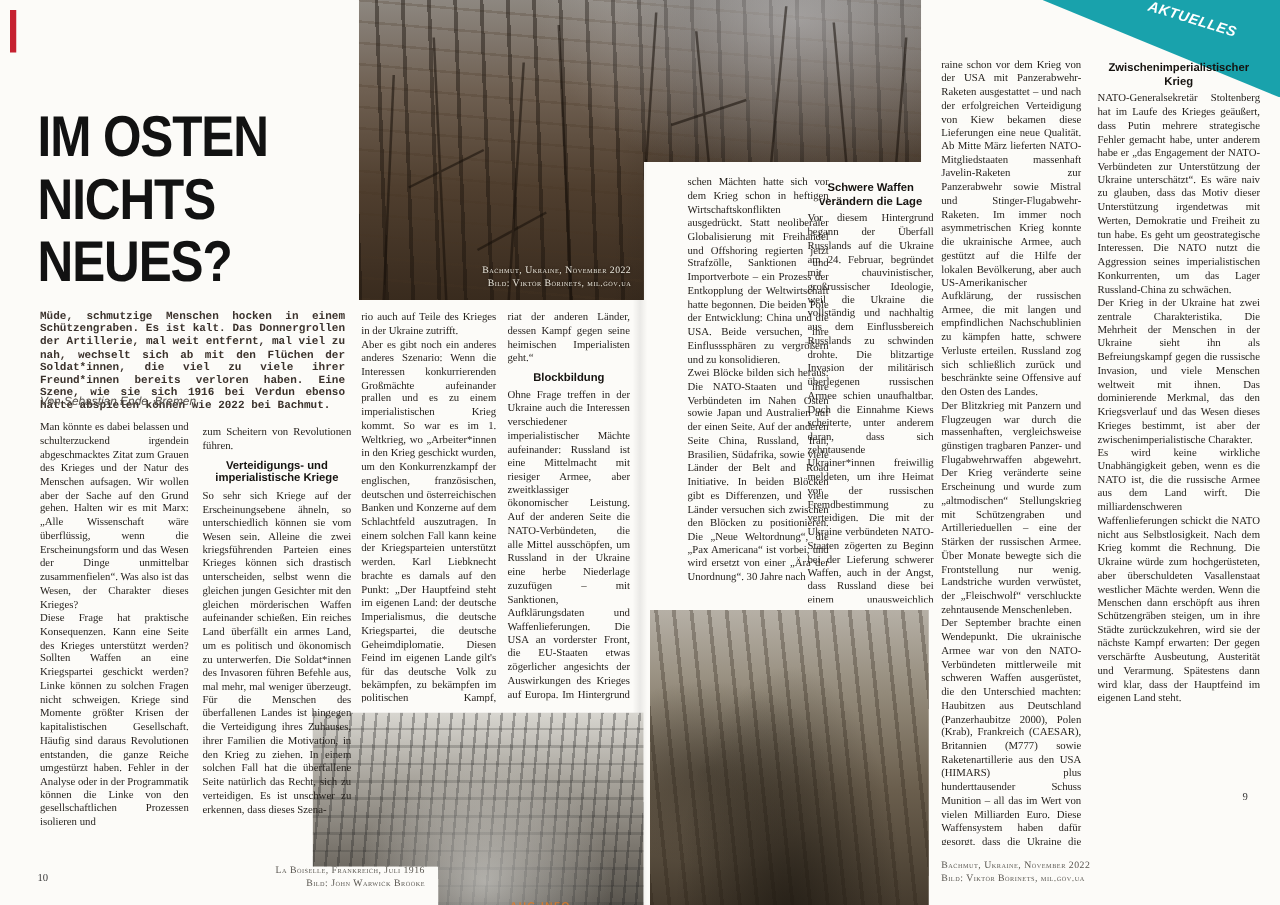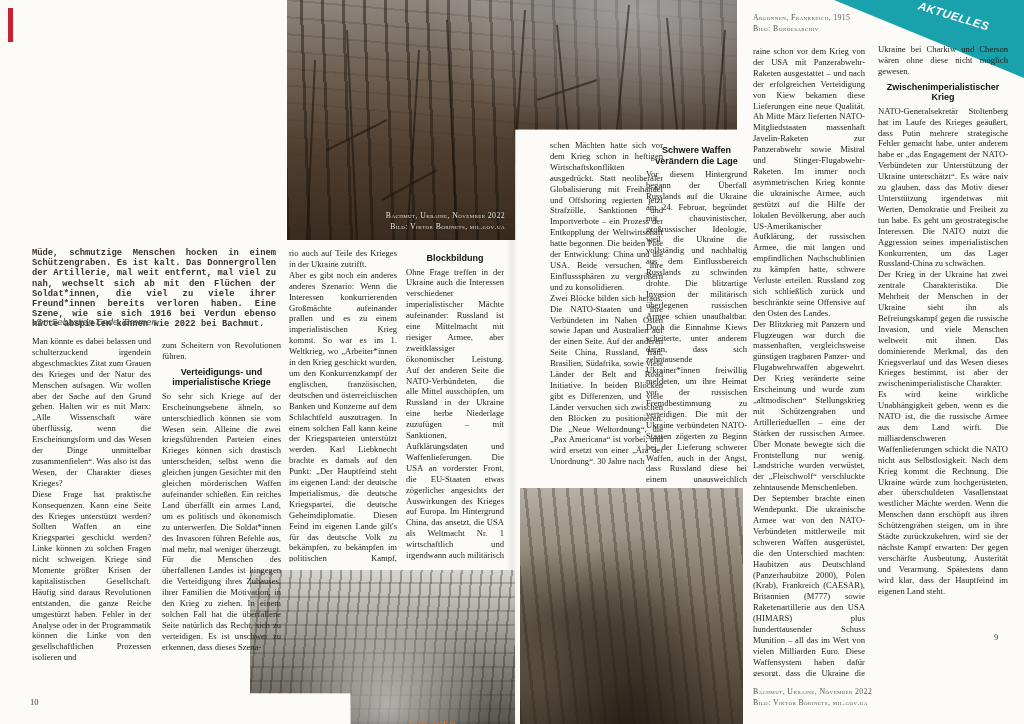--- a/index.html
+++ b/index.html
@@ -88,68 +88,73 @@
       </g>
     </svg>
   </div>
   <div class="cap onphoto" style="left:290px;top:210px;width:215px;">
     <div>Bachmut, Ukraine, November 2022</div>
     <div>Bild: Viktor Borinets, mil.gov.ua</div>
   </div>
 
   <div class="photo photo-bw"></div>
   <div class="watermark">AUG INFO</div>
+  <div class="cap" style="left:150px;top:690px;width:190px;text-align:right;">
+    <div>La Boiselle, Frankreich, Juli 1916</div>
+    <div>Bild: John Warwick Brooke</div>
+  </div>
 
   <div class="photo photo-color"></div>
   <div class="cap" style="left:753px;top:686px;width:200px;">
     <div>Bachmut, Ukraine, November 2022</div>
     <div>Bild: Viktor Borinets, mil.gov.ua</div>
   </div>
 
-  <div class="cap" style="left:753px;top:12px;width:200px;">
-    <div>Argonnen, Frankreich, 1915</div>
-    <div>Bild: Bundesarchiv</div>
+
+  <div class="title">
+    <div class="titleline">IM OSTEN</div>
+    <div class="titleline">NICHTS</div>
+    <div class="titleline">NEUES?</div>
   </div>
-
   <div class="lede">Müde, schmutzige Menschen hocken in einem Schützengraben. Es ist kalt. Das Donnergrollen der Artillerie, mal weit entfernt, mal viel zu nah, wechselt sich ab mit den Flüchen der Soldat*innen, die viel zu viele ihrer Freund*innen bereits verloren haben. Eine Szene, wie sie sich 1916 bei Verdun ebenso hätte abspielen können wie 2022 bei Bachmut.</div>
   <div class="byline">Von Sebastian Ende, Bremen</div>
 
   <div class="col" style="left:32px;top:336px;width:119px;height:356px;">
       <p>Man könnte es dabei belassen und schulterzuckend irgendein abgeschmacktes Zitat zum Grauen des Krieges und der Natur des Menschen aufsagen. Wir wollen aber der Sache auf den Grund gehen. Halten wir es mit Marx: „Alle Wissenschaft wäre überflüssig, wenn die Erscheinungsform und das Wesen der Dinge unmittelbar zusammenfielen“. Was also ist das Wesen, der Charakter dieses Krieges?</p>
       <p>Diese Frage hat praktische Konsequenzen. Kann eine Seite des Krieges unterstützt werden? Sollten Waffen an eine Kriegspartei geschickt werden? Linke können zu solchen Fragen nicht schweigen. Kriege sind Momente größter Krisen der kapitalistischen Gesellschaft. Häufig sind daraus Revolutionen entstanden, die ganze Reiche umgestürzt haben. Fehler in der Analyse oder in der Programmatik können die Linke von den gesellschaftlichen Prozessen isolieren und</p>
     </div>
   <div class="col" style="left:162px;top:340px;width:119px;height:336px;">
       <p>zum Scheitern von Revolutionen führen.</p>
       <h3>Verteidigungs- und imperialistische Kriege</h3>
       <p>So sehr sich Kriege auf der Erscheinungsebene ähneln, so unterschiedlich können sie vom Wesen sein. Alleine die zwei kriegsführenden Parteien eines Krieges können sich drastisch unterscheiden, selbst wenn die gleichen jungen Gesichter mit den gleichen mörderischen Waffen aufeinander schießen. Ein reiches Land überfällt ein armes Land, um es politisch und ökonomisch zu unterwerfen. Die Soldat*innen des Invasoren führen Befehle aus, mal mehr, mal weniger überzeugt. Für die Menschen des überfallenen Landes ist hingegen die Verteidigung ihres Zuhauses, ihrer Familien die Motivation, in den Krieg zu ziehen. In einem solchen Fall hat die überfallene Seite natürlich das Recht, sich zu verteidigen. Es ist unschwer zu erkennen, dass dieses Szena-</p>
     </div>
   <div class="col" style="left:289px;top:248px;width:108px;height:314px;">
       <p>rio auch auf Teile des Krieges in der Ukraine zutrifft.</p>
       <p>Aber es gibt noch ein anderes anderes Szenario: Wenn die Interessen konkurrierenden Großmächte aufeinander prallen und es zu einem imperialistischen Krieg kommt. So war es im 1. Weltkrieg, wo „Arbeiter*innen in den Krieg geschickt wurden, um den Konkurrenzkampf der englischen, französischen, deutschen und österreichischen Banken und Konzerne auf dem Schlachtfeld auszutragen. In einem solchen Fall kann keine der Kriegsparteien unterstützt werden. Karl Liebknecht brachte es damals auf den Punkt: „Der Hauptfeind steht im eigenen Land: der deutsche Imperialismus, die deutsche Kriegspartei, die deutsche Geheimdiplomatie. Diesen Feind im eigenen Lande gilt's für das deutsche Volk zu bekämpfen, zu bekämpfen im politischen Kampf, zusammenwirkend mit dem Proleta-</p>
     </div>
   <div class="col" style="left:406px;top:248px;width:98px;height:314px;">
+      <p>riat der anderen Länder, dessen Kampf gegen seine heimischen Imperialisten geht.“</p>
       <h3>Blockbildung</h3>
       <p>Ohne Frage treffen in der Ukraine auch die Interessen verschiedener imperialistischer Mächte aufeinander: Russland ist eine Mittelmacht mit riesiger Armee, aber zweitklassiger ökonomischer Leistung. Auf der anderen Seite die NATO-Verbündeten, die alle Mittel ausschöpfen, um Russland in der Ukraine eine herbe Niederlage zuzufügen – mit Sanktionen, Aufklärungsdaten und Waffenlieferungen. Die USA an vorderster Front, die EU-Staaten etwas zögerlicher angesichts der Auswirkungen des Krieges auf Europa. Im Hintergrund China, das ansetzt, die USA als Weltmacht Nr. 1 wirtschaftlich und irgendwann auch militärisch zu überholen.</p>
     </div>
 
   <div class="col" style="left:550px;top:140px;width:113px;height:342px;">
       <p>schen Mächten hatte sich vor dem Krieg schon in heftigen Wirtschaftskonflikten ausgedrückt. Statt neoliberaler Globalisierung mit Freihandel und Offshoring regierten jetzt Strafzölle, Sanktionen und Importverbote – ein Prozess der Entkopplung der Weltwirtschaft hatte begonnen. Die beiden Pole der Entwicklung: China und die USA. Beide versuchen, ihre Einflusssphären zu vergrößern und zu konsolidieren.</p>
       <p>Zwei Blöcke bilden sich heraus: Die NATO-Staaten und ihre Verbündeten im Nahen Osten sowie Japan und Australien auf der einen Seite. Auf der anderen Seite China, Russland, Iran, Brasilien, Südafrika, sowie viele Länder der Belt and Road Initiative. In beiden Blöcken gibt es Differenzen, und viele Länder versuchen sich zwischen den Blöcken zu positionieren. Die „Neue Weltordnung“, die „Pax Americana“ ist vorbei, und wird ersetzt von einer „Ära der Unordnung“. 30 Jahre nach</p>
     </div>
   <div class="col" style="left:646px;top:140px;width:101px;height:342px;">
       <h3>Schwere Waffen verändern die Lage</h3>
       <p>Vor diesem Hintergrund begann der Überfall Russlands auf die Ukraine am 24. Februar, begründet mit chauvinistischer, großrussischer Ideologie, weil die Ukraine die vollständig und nachhaltig aus dem Einflussbereich Russlands zu schwinden drohte. Die blitzartige Invasion der militärisch überlegenen russischen Armee schien unaufhaltbar. Doch die Einnahme Kiews scheiterte, unter anderem daran, dass sich zehntausende Ukrainer*innen freiwillig meldeten, um ihre Heimat vor der russischen Fremdbestimmung zu verteidigen. Die mit der Ukraine verbündeten NATO-Staaten zögerten zu Beginn bei der Lieferung schwerer Waffen, auch in der Angst, dass Russland diese bei einem unausweichlich scheinenden Sieg erobern würde. Allerdings wurde die Uk-</p>
     </div>
   <div class="col" style="left:753px;top:46px;width:112px;height:630px;">
       <p>raine schon vor dem Krieg von der USA mit Panzerabwehr-Raketen ausgestattet – und nach der erfolgreichen Verteidigung von Kiew bekamen diese Lieferungen eine neue Qualität. Ab Mitte März lieferten NATO-Mitgliedstaaten massenhaft Javelin-Raketen zur Panzerabwehr sowie Mistral und Stinger-Flugabwehr-Raketen. Im immer noch asymmetrischen Krieg konnte die ukrainische Armee, auch gestützt auf die Hilfe der lokalen Bevölkerung, aber auch US-Amerikanischer Aufklärung, der russischen Armee, die mit langen und empfindlichen Nachschublinien zu kämpfen hatte, schwere Verluste erteilen. Russland zog sich schließlich zurück und beschränkte seine Offensive auf den Osten des Landes.</p>
       <p>Der Blitzkrieg mit Panzern und Flugzeugen war durch die massenhaften, vergleichsweise günstigen tragbaren Panzer- und Flugabwehrwaffen abgewehrt. Der Krieg veränderte seine Erscheinung und wurde zum „altmodischen“ Stellungskrieg mit Schützengraben und Artillerieduellen – eine der Stärken der russischen Armee. Über Monate bewegte sich die Frontstellung nur wenig. Landstriche wurden verwüstet, der „Fleischwolf“ verschluckte zehntausende Menschenleben.</p>
       <p>Der September brachte einen Wendepunkt. Die ukrainische Armee war von den NATO-Verbündeten mittlerweile mit schweren Waffen ausgerüstet, die den Unterschied machten: Haubitzen aus Deutschland (Panzerhaubitze 2000), Polen (Krab), Frankreich (CAESAR), Britannien (M777) sowie Raketenartillerie aus den USA (HIMARS) plus hunderttausender Schuss Munition – all das im Wert von vielen Milliarden Euro. Diese Waffensystem haben dafür gesorgt, dass die Ukraine die Artilleriehoheit im Stellungskrieg gewonnen hat. Die großen Durchbrüche der</p>
     </div>
   <div class="col" style="left:878px;top:44px;width:130px;height:580px;">
-      <p>Ukraine bei Charkiw und Cherson wären ohne diese nicht möglich gewesen.</p>
       <h3>Zwischenimperialistischer Krieg</h3>
       <p>NATO-Generalsekretär Stoltenberg hat im Laufe des Krieges geäußert, dass Putin mehrere strategische Fehler gemacht habe, unter anderem habe er „das Engagement der NATO-Verbündeten zur Unterstützung der Ukraine unterschätzt“. Es wäre naiv zu glauben, dass das Motiv dieser Unterstützung irgendetwas mit Werten, Demokratie und Freiheit zu tun habe. Es geht um geostrategische Interessen. Die NATO nutzt die Aggression seines imperialistischen Konkurrenten, um das Lager Russland-China zu schwächen.</p>
       <p>Der Krieg in der Ukraine hat zwei zentrale Charakteristika. Die Mehrheit der Menschen in der Ukraine sieht ihn als Befreiungskampf gegen die russische Invasion, und viele Menschen weltweit mit ihnen. Das dominierende Merkmal, das den Kriegsverlauf und das Wesen dieses Krieges bestimmt, ist aber der zwischenimperialistische Charakter.</p>
       <p>Es wird keine wirkliche Unabhängigkeit geben, wenn es die NATO ist, die die russische Armee aus dem Land wirft. Die milliardenschweren Waffenlieferungen schickt die NATO nicht aus Selbstlosigkeit. Nach dem Krieg kommt die Rechnung. Die Ukraine würde zum hochgerüsteten, aber überschuldeten Vasallenstaat westlicher Mächte werden. Wenn die Menschen dann erschöpft aus ihren Schützengräben steigen, um in ihre Städte zurückzukehren, wird sie der nächste Kampf erwarten: Der gegen verschärfte Ausbeutung, Austerität und Verarmung. Spätestens dann wird klar, dass der Hauptfeind im eigenen Land steht.</p>
     </div>
 
   <div class="pagenum" style="left:30px;top:697px;">10</div>
   <div class="pagenum" style="left:994px;top:632px;">9</div>
 
 </div>

